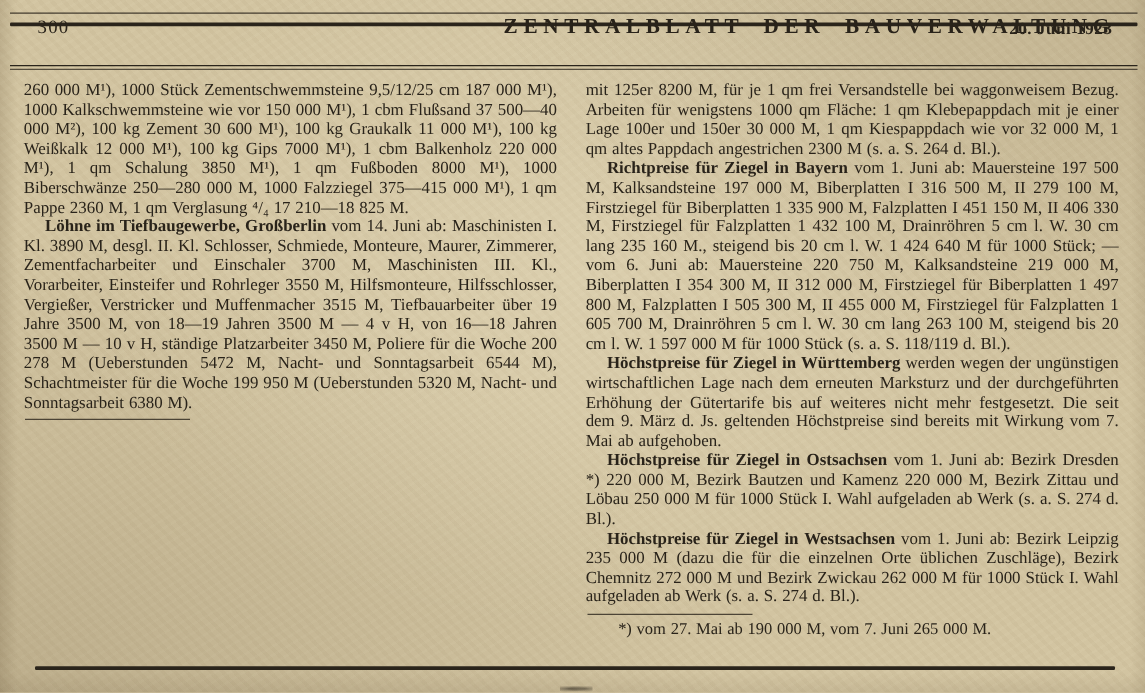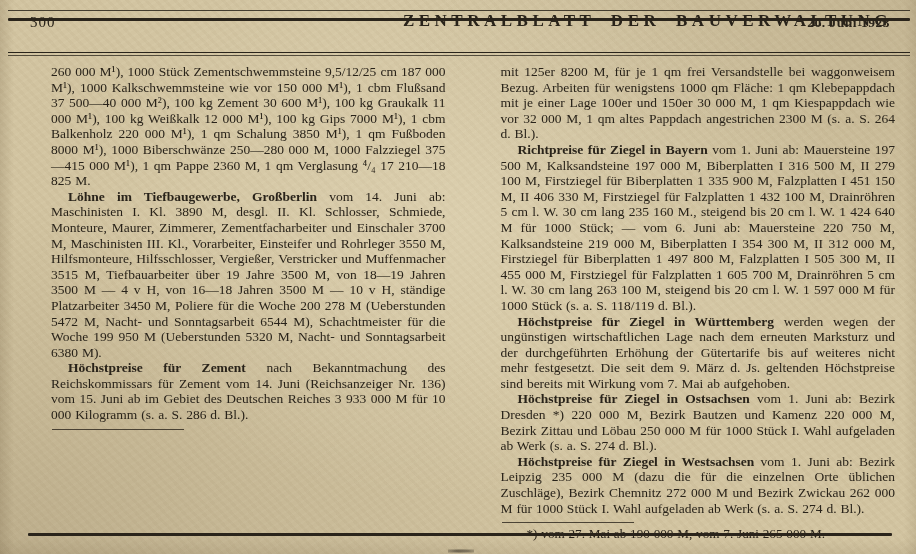--- a/index.html
+++ b/index.html
@@ -44,21 +44,21 @@
   }
   .issue-date {
     position: absolute; right: 2px; top: 4px;
     font-size: 13.5px; font-weight: 700; letter-spacing: .5px; margin-left: 26px;
   }
 
   .columns {
     position: absolute; top: 64px; left: 19px; width: 876px;
     display: flex; gap: 23px;
   }
-  .col { flex: 1 1 0; min-width: 0; margin-left: 32px; }
+  .col { flex: 1 1 0; min-width: 0; }
 
   .col p {
     margin: 0;
     font-size: 13.5px;
     line-height: 15.6px;
     text-align: justify;
     word-spacing: .5px;
   }
   .para   { text-indent: 17px; }
   .flush  { text-indent: 0; }
@@ -91,21 +91,20 @@
   <span class="issue-date">20. Juni 1923</span>
 </header>
 
 <div class="rule rule-header-bot"></div>
 
 <main class="columns">
 
   <section class="col">
     <p class="para flush"><span>260 000 M¹), 1000 Stück Zementschwemmsteine 9,5/12/25 cm 187 000 M¹), 1000 Kalkschwemmsteine wie vor 150 000 M¹), 1 cbm Flußsand 37 500—40 000 M²), 100 kg Zement 30 600 M¹), 100 kg Graukalk 11 000 M¹), 100 kg Weißkalk 12 000 M¹), 100 kg Gips 7000 M¹), 1 cbm Balkenholz 220 000 M¹), 1 qm Schalung 3850 M¹), 1 qm Fußboden 8000 M¹), 1000 Biberschwänze 250—280 000 M, 1000 Falzziegel 375—415 000 M¹), 1 qm Pappe 2360 M, 1 qm Verglasung ⁴/₄ 17 210—18 825 M.</span></p>
     <p class="para"><b class="lead">Löhne im Tiefbaugewerbe, Großberlin</b><span> vom 14. Juni ab: Maschinisten I. Kl. 3890 M, desgl. II. Kl. Schlosser, Schmiede, Monteure, Maurer, Zimmerer, Zementfacharbeiter und Einschaler 3700 M, Maschinisten III. Kl., Vorarbeiter, Einsteifer und Rohrleger 3550 M, Hilfsmonteure, Hilfsschlosser, Vergießer, Verstricker und Muffenmacher 3515 M, Tiefbauarbeiter über 19 Jahre 3500 M, von 18—19 Jahren 3500 M — 4 v H, von 16—18 Jahren 3500 M — 10 v H, ständige Platzarbeiter 3450 M, Poliere für die Woche 200 278 M (Ueberstunden 5472 M, Nacht- und Sonntagsarbeit 6544 M), Schachtmeister für die Woche 199 950 M (Ueberstunden 5320 M, Nacht- und Sonntagsarbeit 6380 M).</span></p>
-    <p class="para"><b class="lead">Höchstpreise für Zement</b><span> nach Bekanntmachung des Reichskommissars für Zement vom 14. Juni (Reichsanzeiger Nr. 136) vom 15. Juni ab im Gebiet des Deutschen Reiches 3 933 000 M für 10 000 Kilogramm (s. a. S. 286 d. Bl.).</span></p>
     <div class="footnote-rule"></div>
   </section>
 
   <section class="col">
     <p class="para flush"><span>mit 125er 8200 M, für je 1 qm frei Versandstelle bei waggonweisem Bezug. Arbeiten für wenigstens 1000 qm Fläche: 1 qm Klebepappdach mit je einer Lage 100er und 150er 30 000 M, 1 qm Kiespappdach wie vor 32 000 M, 1 qm altes Pappdach angestrichen 2300 M (s. a. S. 264 d. Bl.).</span></p>
     <p class="para"><b class="lead">Richtpreise für Ziegel in Bayern</b><span> vom 1. Juni ab: Mauersteine 197 500 M, Kalksandsteine 197 000 M, Biberplatten I 316 500 M, II 279 100 M, Firstziegel für Biberplatten 1 335 900 M, Falzplatten I 451 150 M, II 406 330 M, Firstziegel für Falzplatten 1 432 100 M, Drainröhren 5 cm l. W. 30 cm lang 235 160 M., steigend bis 20 cm l. W. 1 424 640 M für 1000 Stück; — vom 6. Juni ab: Mauersteine 220 750 M, Kalksandsteine 219 000 M, Biberplatten I 354 300 M, II 312 000 M, Firstziegel für Biberplatten 1 497 800 M, Falzplatten I 505 300 M, II 455 000 M, Firstziegel für Falzplatten 1 605 700 M, Drainröhren 5 cm l. W. 30 cm lang 263 100 M, steigend bis 20 cm l. W. 1 597 000 M für 1000 Stück (s. a. S. 118/119 d. Bl.).</span></p>
     <p class="para"><b class="lead">Höchstpreise für Ziegel in Württemberg</b><span> werden wegen der ungünstigen wirtschaftlichen Lage nach dem erneuten Marksturz und der durchgeführten Erhöhung der Gütertarife bis auf weiteres nicht mehr festgesetzt. Die seit dem 9. März d. Js. geltenden Höchstpreise sind bereits mit Wirkung vom 7. Mai ab aufgehoben.</span></p>
     <p class="para"><b class="lead">Höchstpreise für Ziegel in Ostsachsen</b><span> vom 1. Juni ab: Bezirk Dresden *) 220 000 M, Bezirk Bautzen und Kamenz 220 000 M, Bezirk Zittau und Löbau 250 000 M für 1000 Stück I. Wahl aufgeladen ab Werk (s. a. S. 274 d. Bl.).</span></p>
     <p class="para"><b class="lead">Höchstpreise für Ziegel in Westsachsen</b><span> vom 1. Juni ab: Bezirk Leipzig 235 000 M (dazu die für die einzelnen Orte üblichen Zuschläge), Bezirk Chemnitz 272 000 M und Bezirk Zwickau 262 000 M für 1000 Stück I. Wahl aufgeladen ab Werk (s. a. S. 274 d. Bl.).</span></p>
     <div class="footnote-rule"></div>

